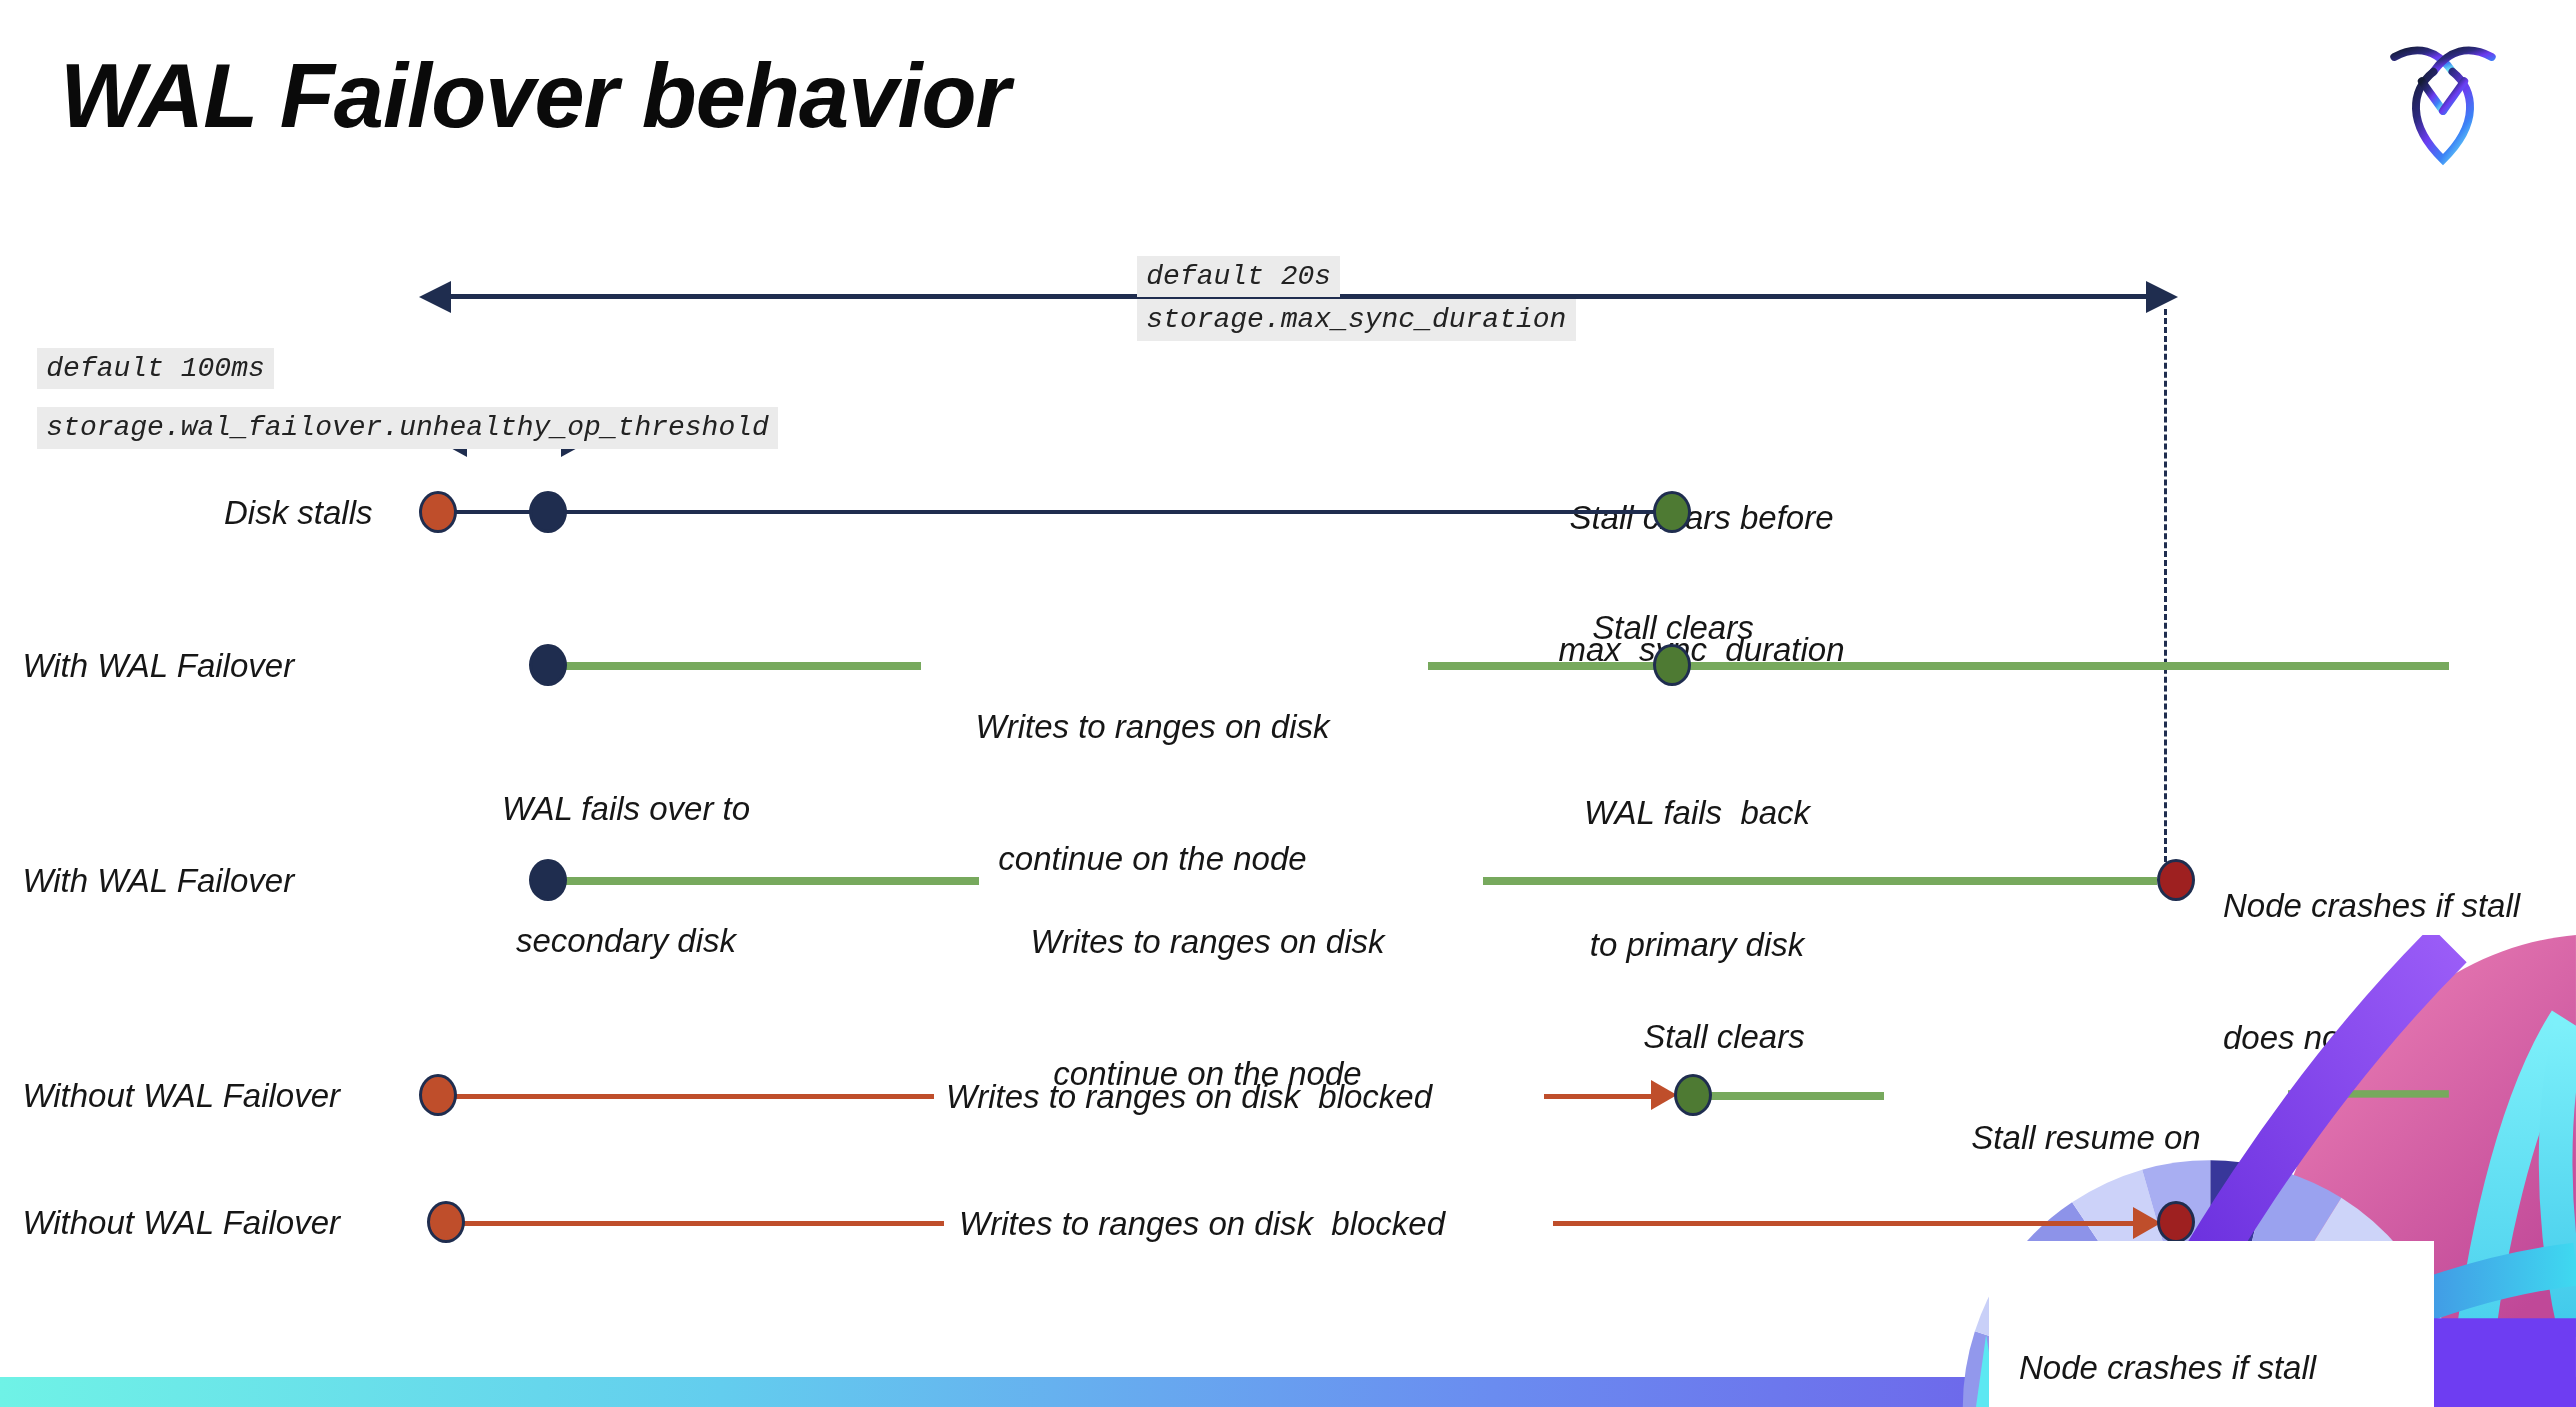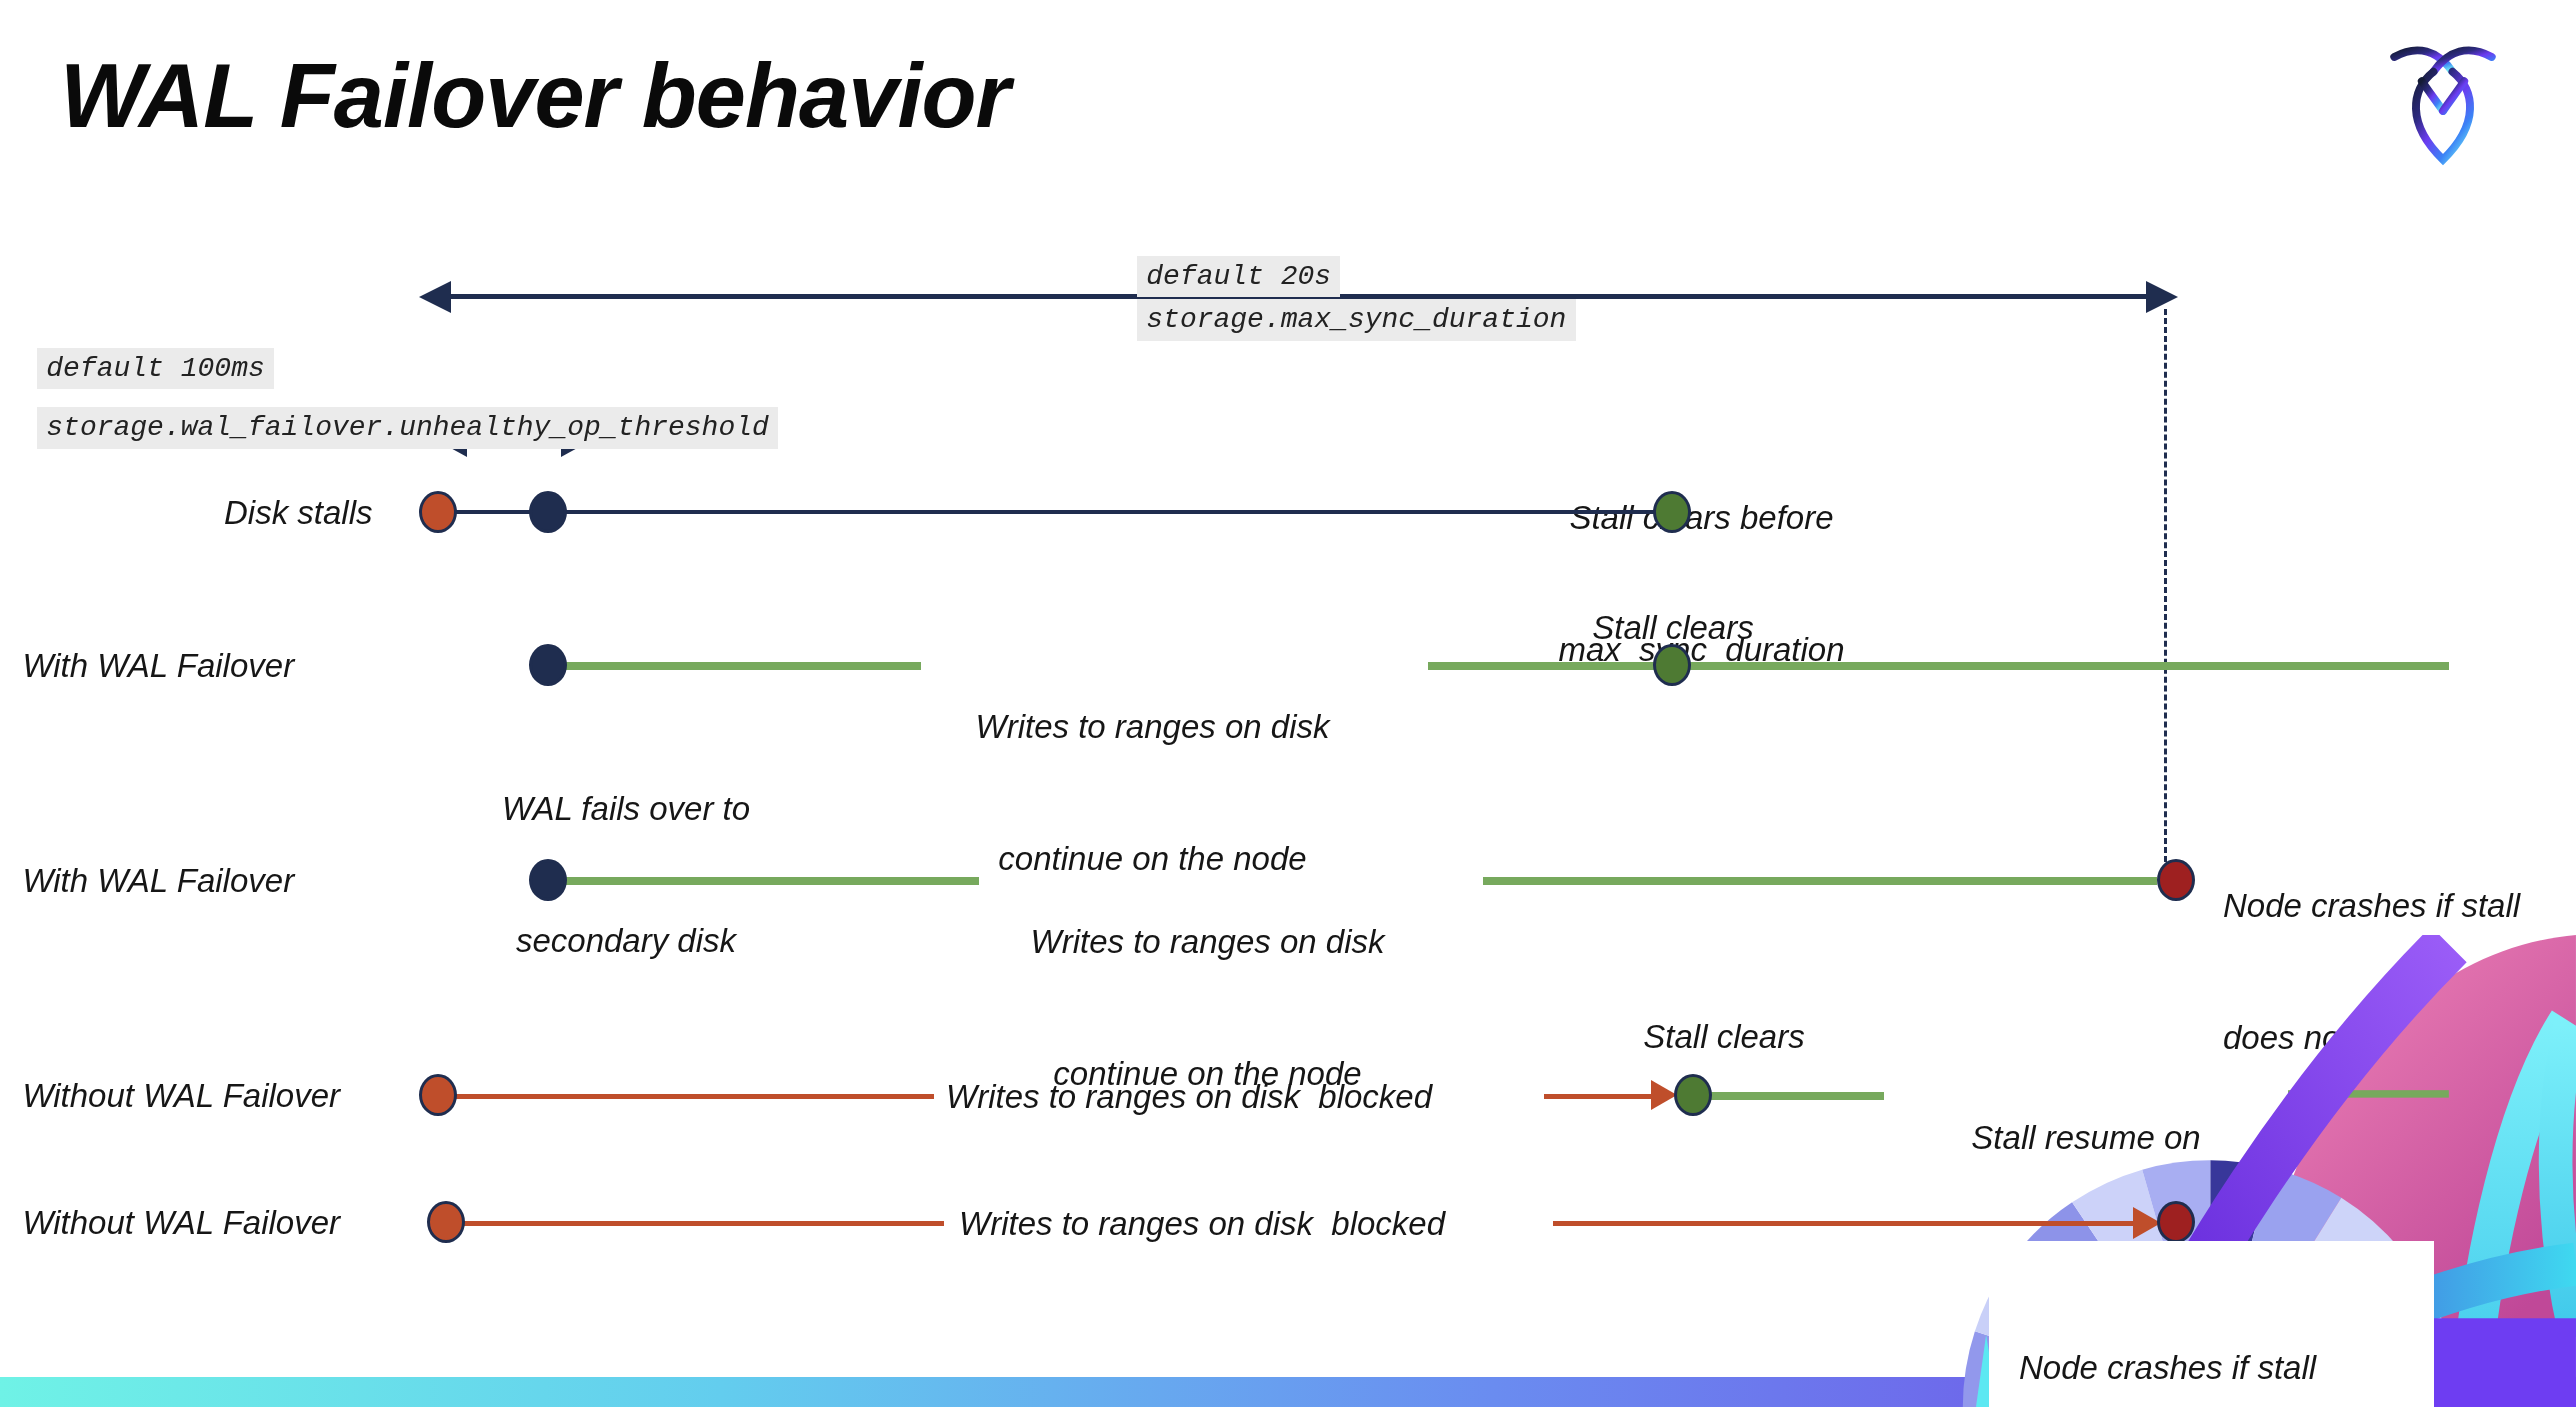--- a/index.html
+++ b/index.html
@@ -96,20 +96,24 @@
   <div class="abs rowlabel" style="left:22.4px;top:646px;">With WAL Failover</div>
   <div class="dot navy" style="left:529px;top:644px;"></div>
   <div class="hline green" style="left:561px;top:662px;width:360px;"></div>
   <div class="abs note center" style="left:942px;top:617px;width:421px;">
     <div>Writes to ranges on disk</div>
     <div>continue on the node</div>
   </div>
   <div class="hline green" style="left:1428px;top:662px;width:1021px;"></div>
   <div class="dot green" style="left:1653px;top:644px;"></div>
   <div class="abs note center" style="left:1533px;top:606px;width:280px;">Stall clears</div>
+  <div class="abs note center" style="left:1557px;top:703px;width:280px;">
+    <div>WAL fails  back</div>
+    <div>to primary disk</div>
+  </div>
   <div class="abs note center" style="left:486px;top:699px;width:280px;">
     <div>WAL fails over to</div>
     <div>secondary disk</div>
   </div>
 
   <div class="abs rowlabel" style="left:22.4px;top:861px;">With WAL Failover</div>
   <div class="dot navy" style="left:529px;top:859px;"></div>
   <div class="hline green" style="left:561px;top:877px;width:418px;"></div>
   <div class="abs note center" style="left:997px;top:832px;width:421px;">
     <div>Writes to ranges on disk</div>

